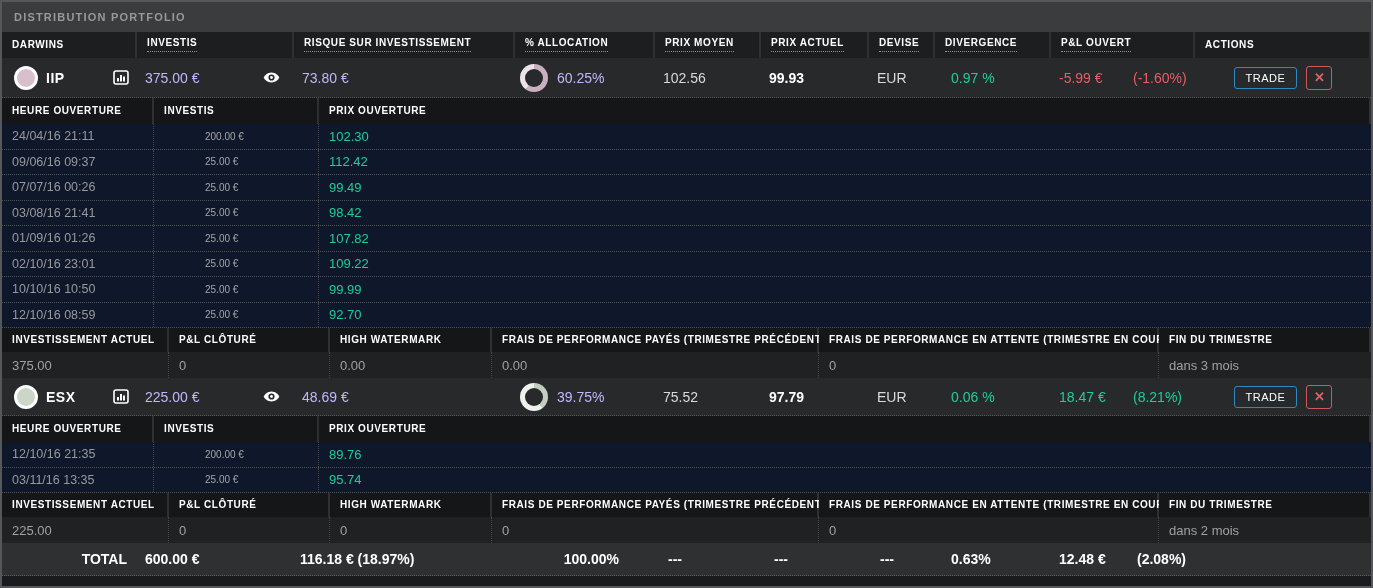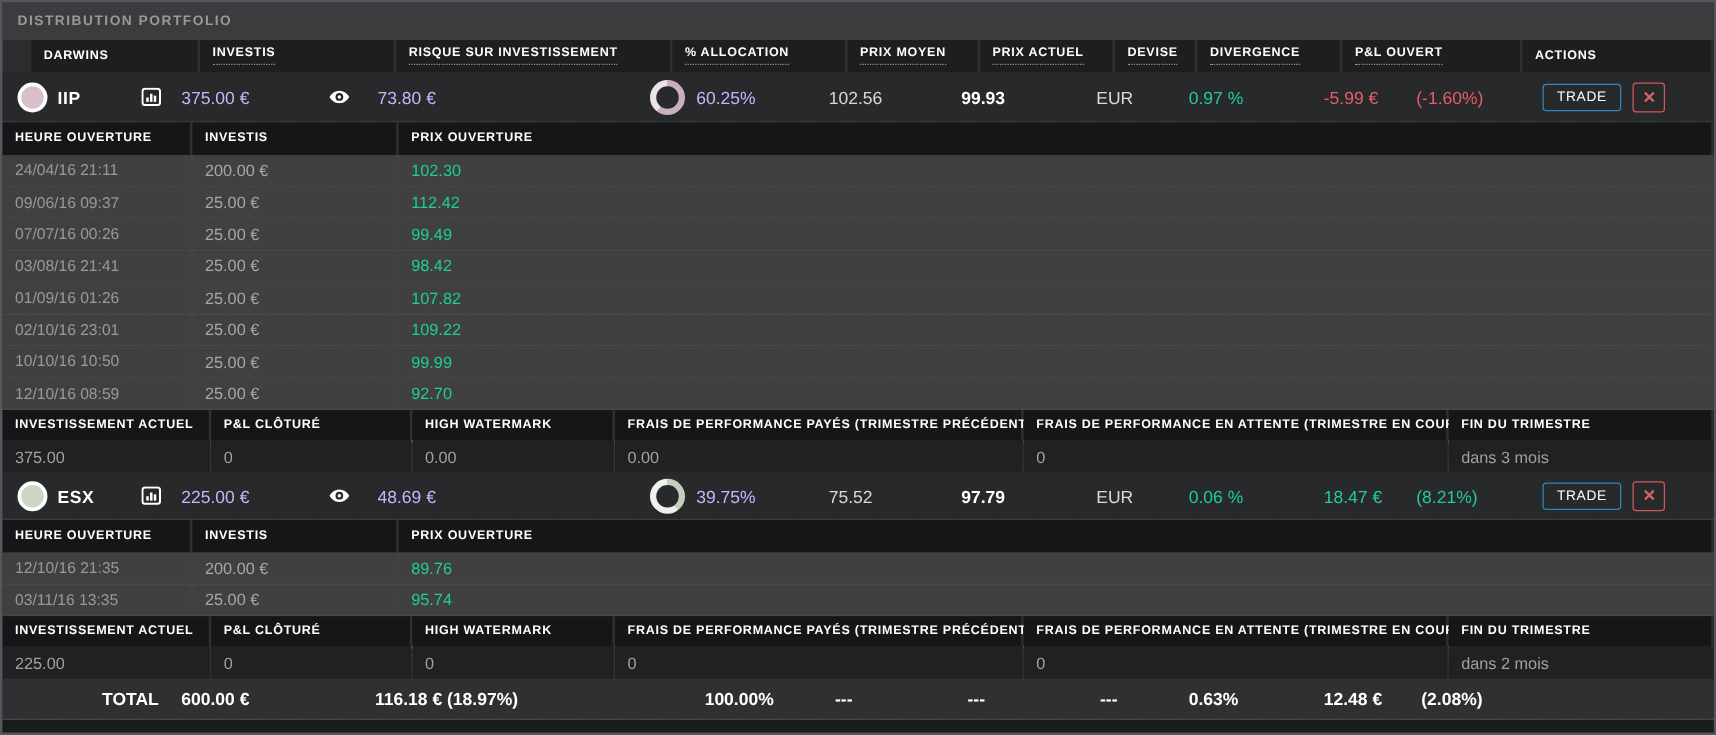--- a/index.html
+++ b/index.html
@@ -22,21 +22,21 @@
   .titlebar .t{
     color:#97999b; font-size:11px; letter-spacing:1.2px; font-weight:bold;
   }
 
   
   .hrow{ display:flex; flex:none; background:#2e3032; }
   .hrow .cell{
     display:flex; align-items:center; padding:0 10px;
     border-right:2px solid #2e3032;
   }
-  .mainhead{ height:26px;margin-left:23px; }
+  .mainhead{ height:26px; }
   .mainhead .cell{ background:#1c1e20; }
   .subhead,.sechead{ height:26px; }
   .subhead .cell,.sechead .cell{ background:#141618; }
   .sechead{ height:24px; }
   .hlabel{
     color:#ffffff; font-size:10px; font-weight:bold; letter-spacing:.6px;
     white-space:nowrap; line-height:1;
   }
   .hlabel.dot{ border-bottom:1px dotted #8f9193; padding-bottom:3px; }
 
@@ -89,27 +89,27 @@
   }
   .close-btn{
     width:26px; height:24px; margin-left:9px;
     background:transparent; border:1px solid #cf5860; border-radius:3px;
     color:#d9626b; font-size:13px; font-weight:bold; line-height:1;
     cursor:pointer; font-family:inherit;
   }
 
   
   .prow{
-    height:25.5px; flex:none; background:#404040;
+    height:25.5px; flex:none; background:#0f172a;
     display:flex; border-bottom:1px dotted #4f5254;
   }
   .prow .cell{ display:flex; align-items:center; padding:0 10px; }
   .prow .sw1,.prow .sw2{ border-right:1px dotted #45484a; }
   .pdate{ color:#98999b; font-size:12.5px; }
-  .pinv{ color:#a4a6a8; font-size:13px; }
+  .pinv{ color:#a4a6a8; font-size:10px;margin-left:41px; }
   .pprix{ font-size:13px; }
 
   
   .svrow{
     height:26px; flex:none; background:#1f2123; display:flex;
   }
   .svrow .cell{ display:flex; align-items:center; padding:0 10px; }
   .svrow .cell:not(.xw6){ border-right:1px dotted #45484a; }
   .sval{ color:#9fa1a3; font-size:13px; }
 

